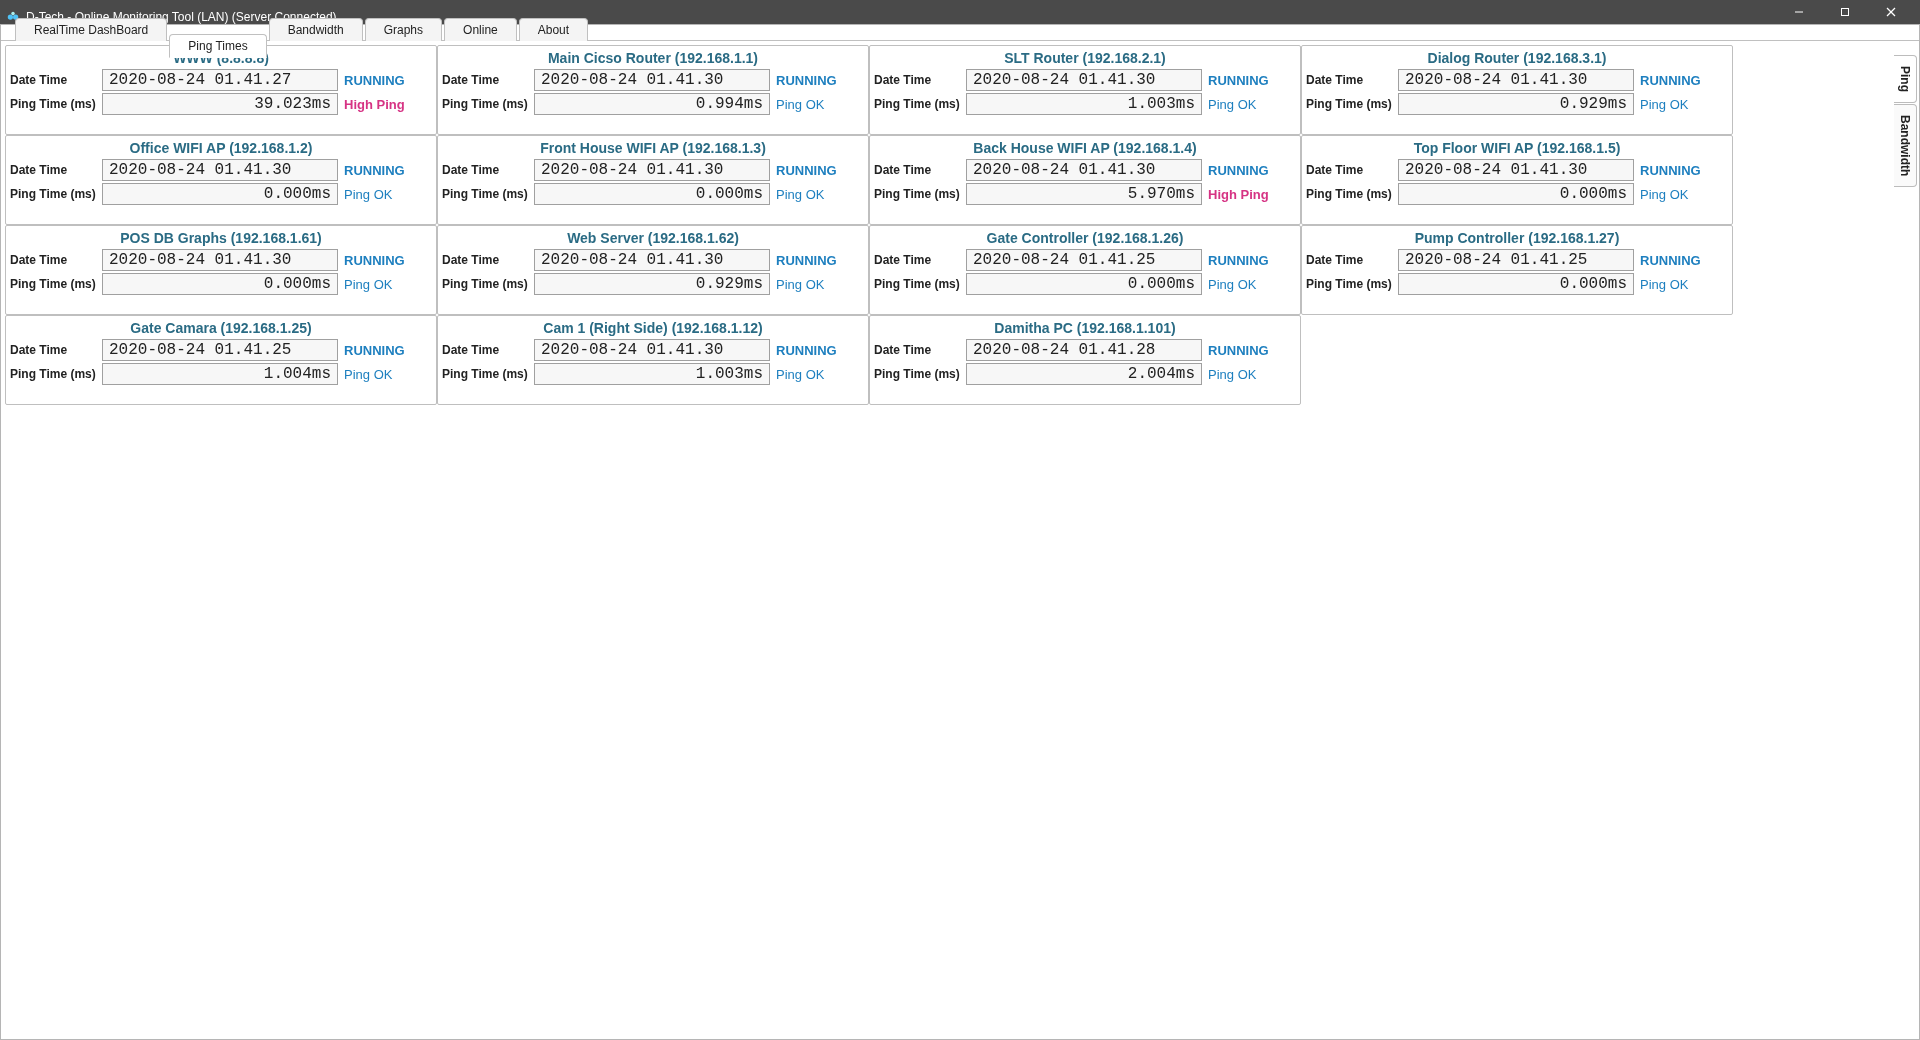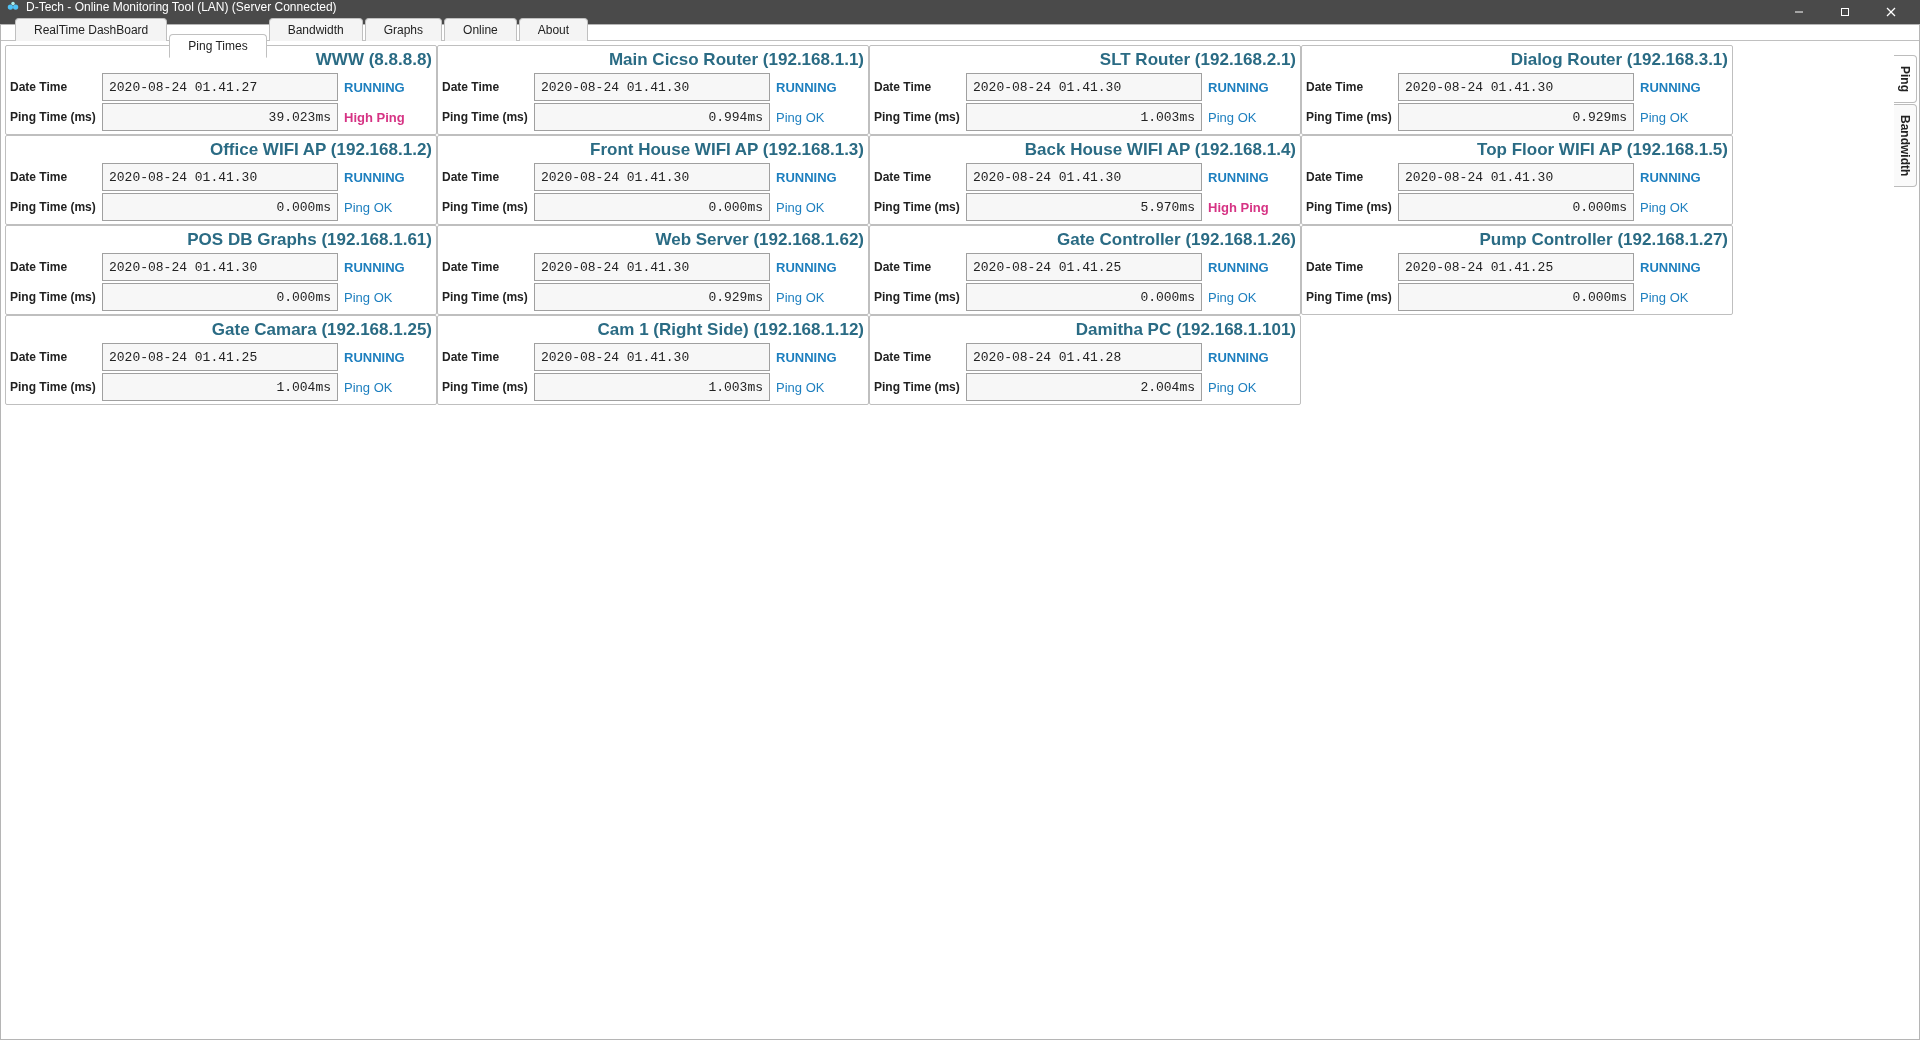--- a/index.html
+++ b/index.html
@@ -9,21 +9,21 @@
     background: #fff;
     overflow: hidden;
     width: 1920px;
     height: 1040px;
   }
   .titlebar {
     height: 24px;
     background: #4a4a4a;
     color: #fff;
     display: flex;
-    align-items: flex-start;
+    align-items: flex-end;
     padding: 0 6px;
     justify-content: space-between;
   }
   .titlebar-left { display:flex; align-items:center; gap:6px; }
   .titlebar-icon {
     width: 14px; height: 14px;
     display:inline-block;
   }
   .title-text { font-size: 12px; }
   .titlebar-controls { display:flex; gap:0; }
@@ -83,45 +83,45 @@
     border:1px solid #bfbfbf;
     border-radius: 2px;
     padding: 2px 4px 4px 4px;
     margin: 0;
     display:flex;
     flex-direction:column;
     gap:2px;
     background:#fff;
   }
   .card-title {
-    text-align:right;
+    text-align:center;
     font-weight:700;
-    font-size:17px;
+    font-size:14px;
     color:#2a6b84;
     padding: 2px 0 1px 0;
   }
   .row {
     display:flex;
     align-items:center;
     gap: 2px;
   }
   .row-label {
     width: 90px;
     font-weight:700;
     font-size:12px;
     color:#222;
   }
   .field {
     flex: 0 0 236px;
-    height: 28px;
+    height: 22px;
     border:1px solid #a0a0a0;
     background:#f7f7f7;
     padding: 2px 6px;
     font-family: "Courier New", monospace;
-    font-size: 13px;
+    font-size: 16px;
     color:#222;
     display:flex;
     align-items:center;
   }
   .field.right { justify-content:flex-end; }
   .status {
     font-family: Liberation Sans, sans-serif;
     font-size: 13px;
     padding-left: 4px;
     white-space: nowrap;

